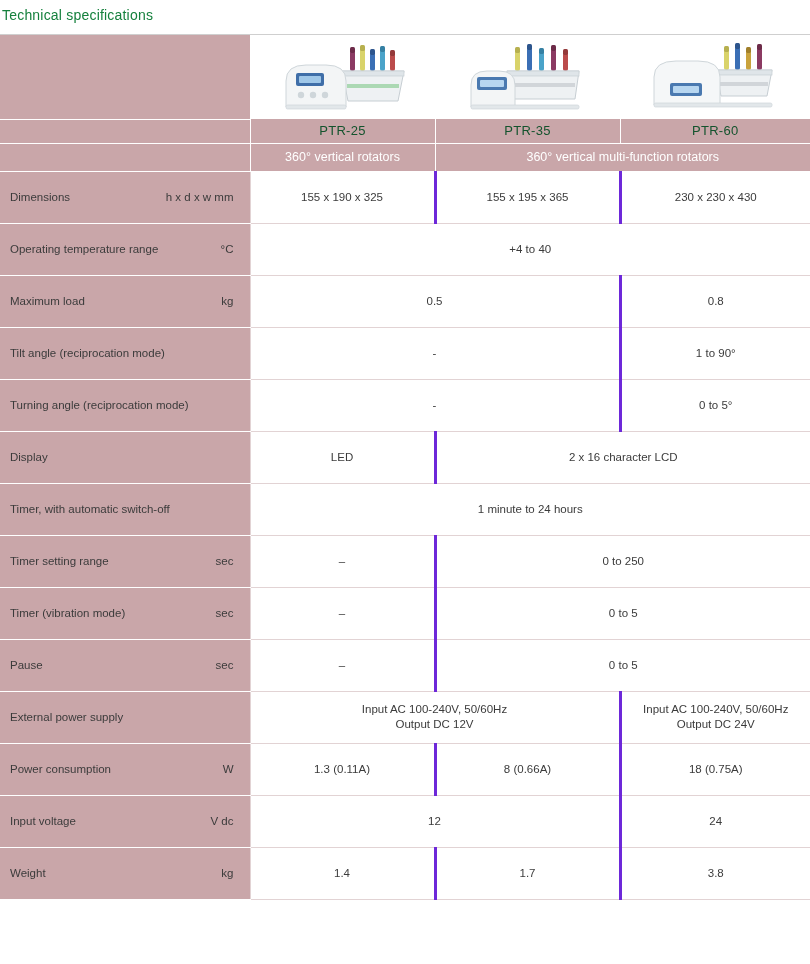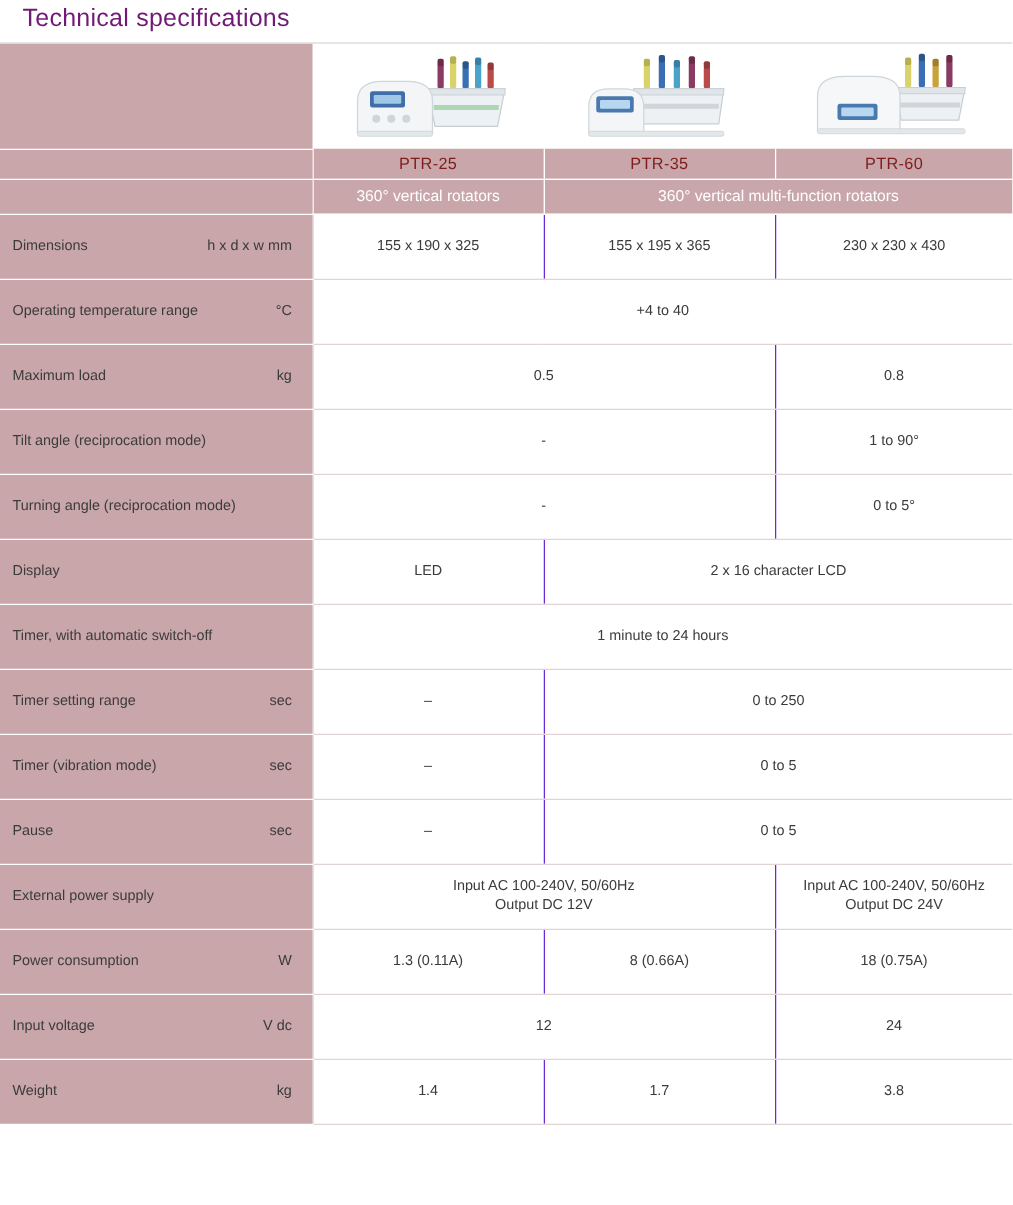--- a/index.html
+++ b/index.html
@@ -14,26 +14,25 @@
     width: 810px;
     min-height: 964px;
     position: relative;
     background: #ffffff;
   }
   
   .title-wrap {
     padding: 4px 0 6px 2px;
   }
   .title {
-    font-size: 20px;
+    font-size: 14px;
     font-weight: 400;
-    color: #701a75;
+    color: #15803d;
     letter-spacing: 0.2px;
     line-height: 22px;
-    margin-left: 16px;
   }
   .title-rule {
     height: 1px;
     background: #cfcfcf;
     width: 810px;
     margin: 2px 0 0 0;
   }
   
   table.spec {
     border-collapse: collapse;
@@ -74,21 +73,21 @@
     background: #ffffff;
     text-align: center;
     vertical-align: bottom;
     padding-bottom: 2px;
   }
   .label-cell.tall { background: #c9a6a9; }
 
   
   .namecell {
     background: #c9a6a9;
-    color: #7f1d1d;
+    color: #14532d;
     text-align: center;
     font-size: 13px;
     height: 24px;
     border-left: 1px solid #ffffff;
     border-bottom: 1px solid #ffffff;
     letter-spacing: 0.3px;
   }
   
   .famcell {
     background: #c9a6a9;
@@ -99,21 +98,21 @@
     border-left: 1px solid #ffffff;
     border-bottom: 1px solid #ffffff;
   }
   
   .data {
     background: #ffffff;
     text-align: center;
     font-size: 11.5px;
     color: #3b3b3b;
     border-bottom: 1px solid #e2d3d4;
-    border-left: 1px solid #6d28d9;
+    border-left: 3px solid #6d28d9;
     padding: 6px 4px;
     line-height: 15px;
   }
   .data.first { border-left: 1px solid #e2d3d4; }
   tr.r { height: 52px; }
 
   
   .dev { display: block; margin: 0 auto; }
 </style>
 </head>

